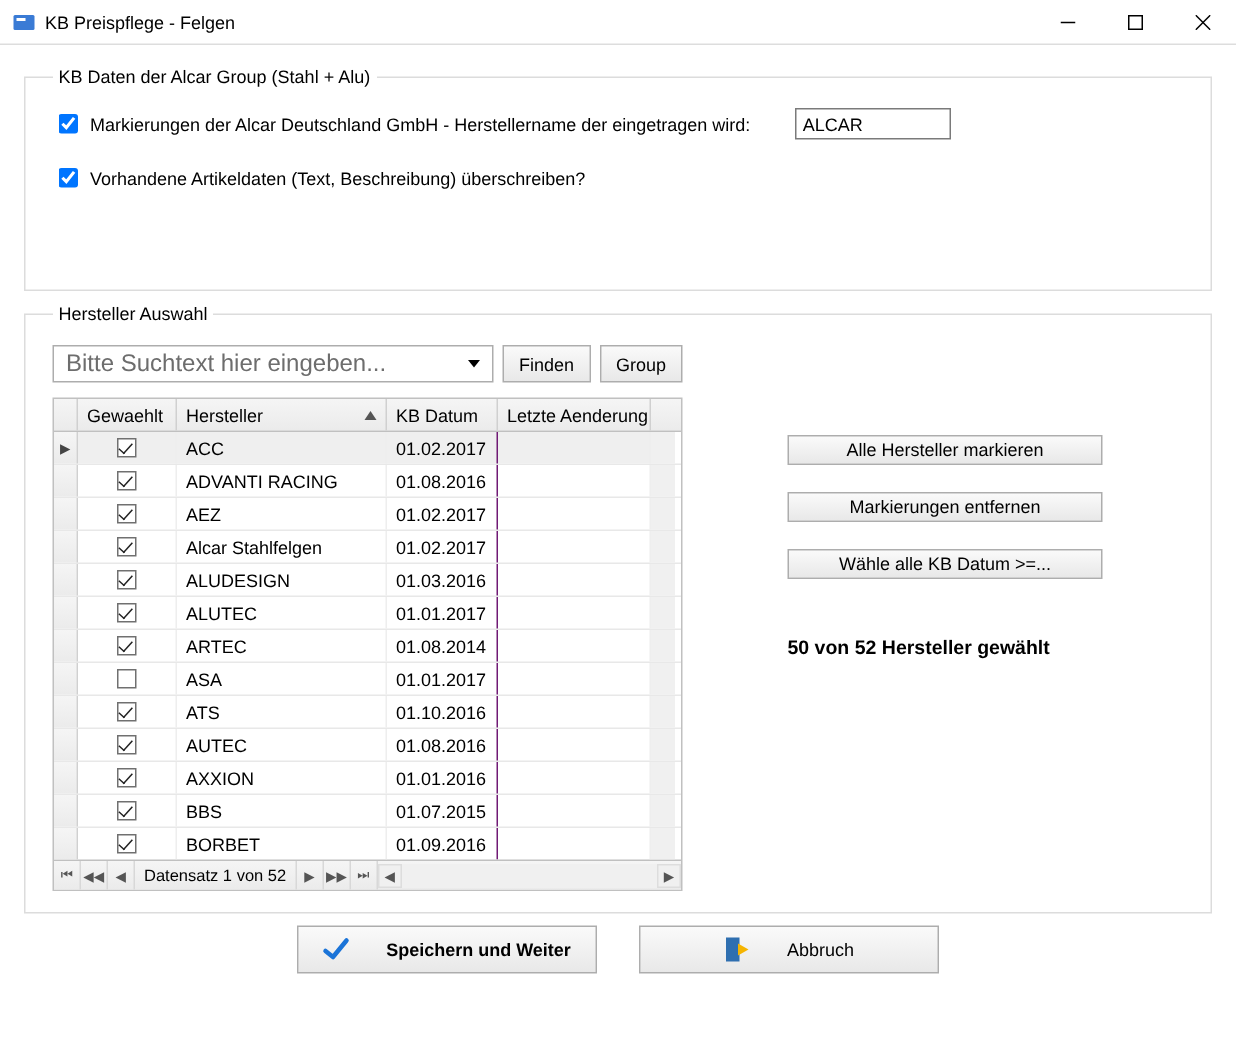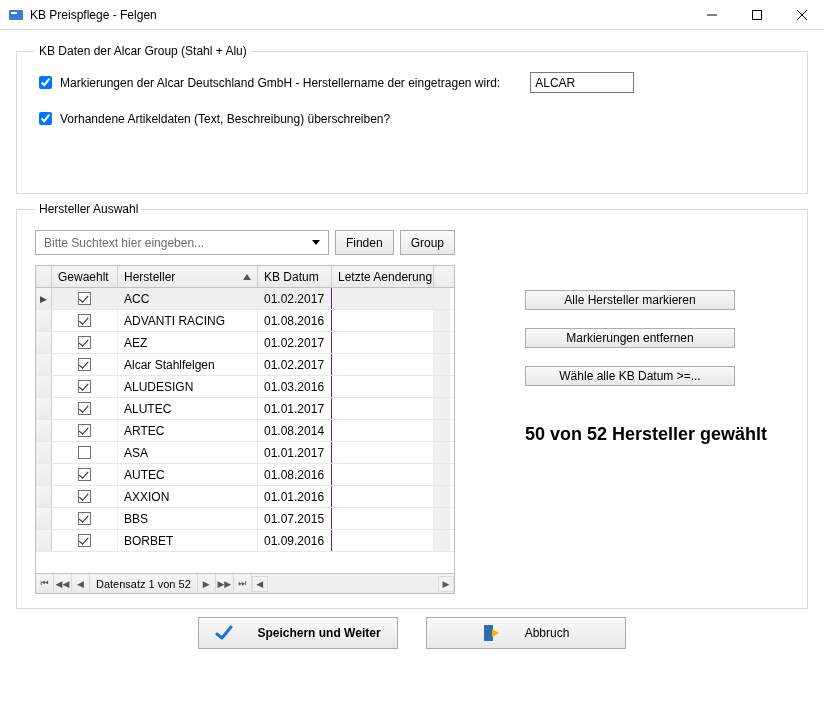--- a/index.html
+++ b/index.html
@@ -68,21 +68,21 @@
   .hs-right { flex: 1; padding-left: 70px; padding-top: 60px; }
 
   .search-row { display: flex; gap: 6px; margin-bottom: 10px; }
   .search-select {
     flex: 1; height: 25px;
     border: 1px solid #adadad;
     background: #fff;
     display: flex; align-items: center; justify-content: space-between;
     padding: 0 4px 0 8px;
     color: #6d6d6d;
-    font-size: 12px;
+    font-size: 16px;
   }
   .arrow-btn {
     width: 16px;
     display: flex; align-items: center; justify-content: center;
     color: #000;
   }
   .btn {
     height: 25px; min-width: 52px; padding: 0 10px;
     border: 1px solid #adadad;
     background: linear-gradient(#fafafa,#e8e8e8);
@@ -173,21 +173,21 @@
   .side-btn {
     width: 210px; height: 20px;
     border: 1px solid #adadad;
     background: linear-gradient(#fafafa,#e8e8e8);
     margin-bottom: 18px;
     display:flex; align-items:center; justify-content:center;
     font-size: 12px;
   }
 
   .status-text {
-    font-size: 18px; font-weight: bold;
+    font-size: 13px; font-weight: bold;
     margin-top: 38px;
   }
 
   .footer-btns {
     display:flex; justify-content:center; gap: 28px;
     margin: 6px 0 0 0;
   }
   .foot-btn {
     width: 200px; height: 32px;
     border:1px solid #adadad;
@@ -364,20 +364,30 @@
                 <div class="gc-her">ASA</div>
                 <div class="gc-kbd">01.01.2017</div>
                 <div class="gc-la"></div>
                 <div class="gc-sb"></div>
               </div>
               <div class="grow">
                 <div class="gc-rowhdr"></div>
                 <div class="gc-gew">
                   <span class="chkbox checked"></span>
                 </div>
+                <div class="gc-her">ATS</div>
+                <div class="gc-kbd">01.10.2016</div>
+                <div class="gc-la"></div>
+                <div class="gc-sb"></div>
+              </div>
+              <div class="grow">
+                <div class="gc-rowhdr"></div>
+                <div class="gc-gew">
+                  <span class="chkbox checked"></span>
+                </div>
                 <div class="gc-her">AUTEC</div>
                 <div class="gc-kbd">01.08.2016</div>
                 <div class="gc-la"></div>
                 <div class="gc-sb"></div>
               </div>
               <div class="grow">
                 <div class="gc-rowhdr"></div>
                 <div class="gc-gew">
                   <span class="chkbox checked"></span>
                 </div>

